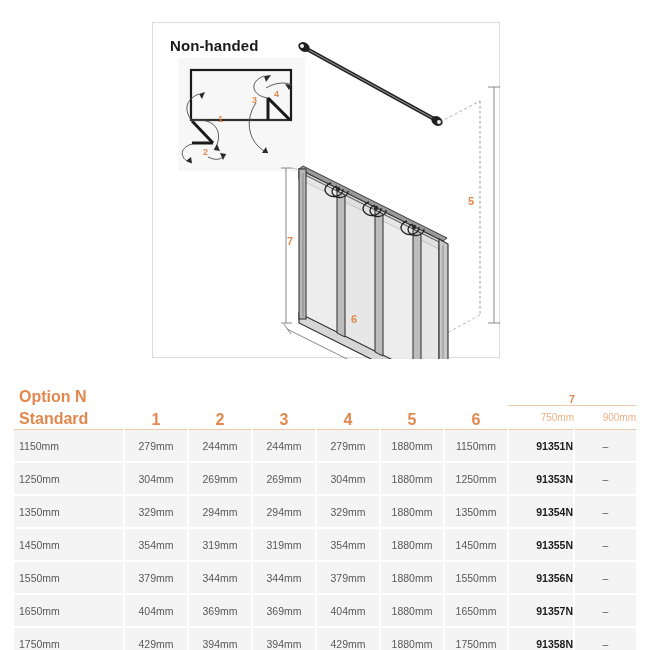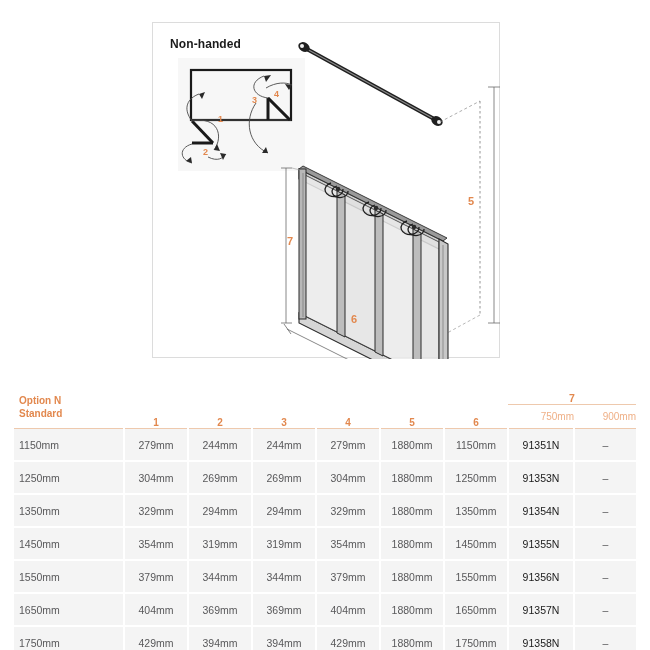--- a/index.html
+++ b/index.html
@@ -24,21 +24,21 @@
     width: 348px;
     height: 336px;
     border: 1px solid #dcdcdc;
     box-sizing: border-box;
     background: #ffffff;
   }
   .nonhanded-label {
     position: absolute;
     left: 17px;
     top: 14px;
-    font-size: 12px;
+    font-size: 15px;
     font-weight: bold;
     color: #1a1a1a;
     letter-spacing: 0.1px;
   }
   .swing-box {
     position: absolute;
     left: 25px;
     top: 35px;
     width: 127px;
     height: 113px;
@@ -56,21 +56,21 @@
     font-size: 10.5px;
   }
   .spec-table th, .spec-table td {
     padding: 0;
     margin: 0;
   }
 
   .hdr-main {
     color: #e2884e;
     font-weight: bold;
-    font-size: 10px;
+    font-size: 16px;
     text-align: center;
     vertical-align: bottom;
     padding-bottom: 5px;
     border-bottom: 1px solid #eec9ad;
     height: 42px;
   }
   .hdr-main.left {
     text-align: left;
     padding-left: 5px;
     line-height: 1.35;
@@ -105,21 +105,22 @@
     border-bottom: 2px solid #ffffff;
     border-right: 2px solid #ffffff;
     font-size: 10.5px;
   }
   .spec-table tbody td.first-col {
     text-align: left;
     padding-left: 5px;
   }
   .spec-table tbody td.code {
     color: #1a1a1a;
-    font-weight: normal;
+    font-weight: bold;
+    text-align: right;
   }
   .spec-table tbody td.last {
     border-right: none;
   }
   .spec-table tbody tr:last-child td {
     border-bottom: none;
   }
 </style>
 </head>
 <body>

